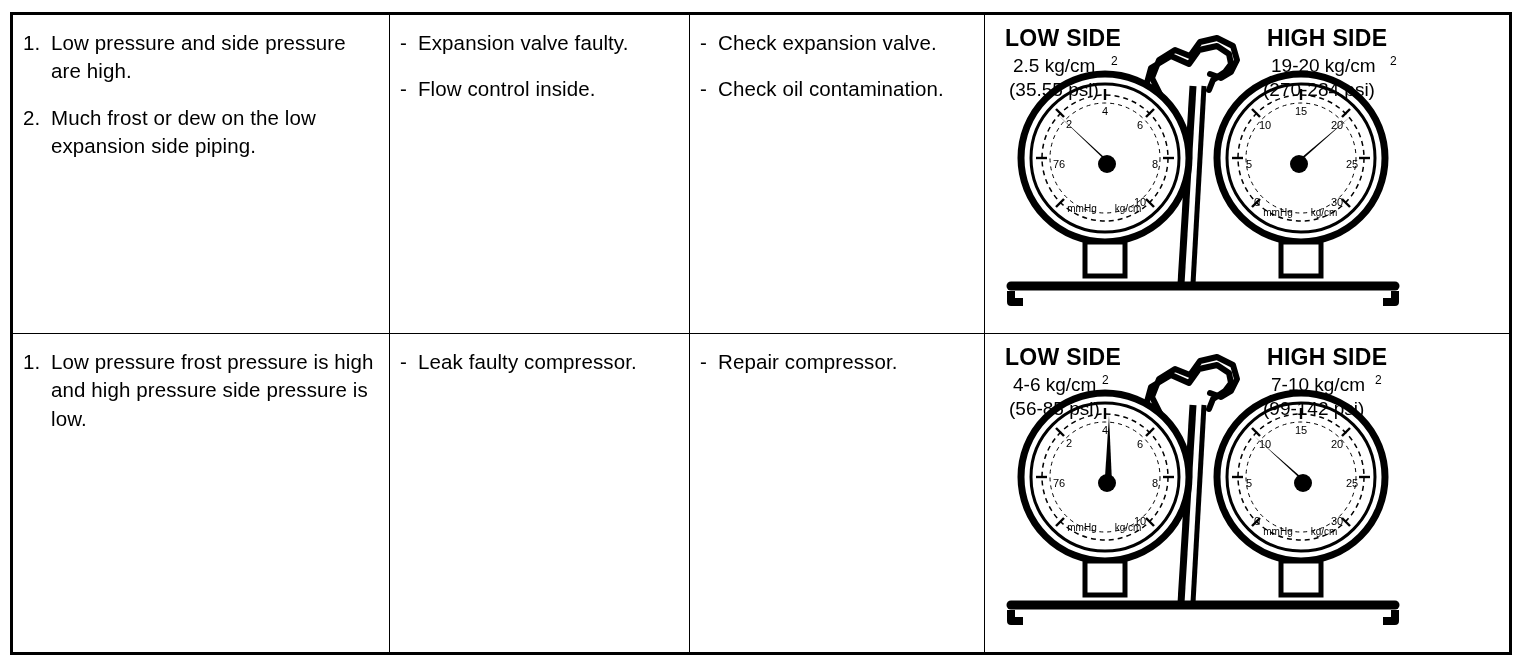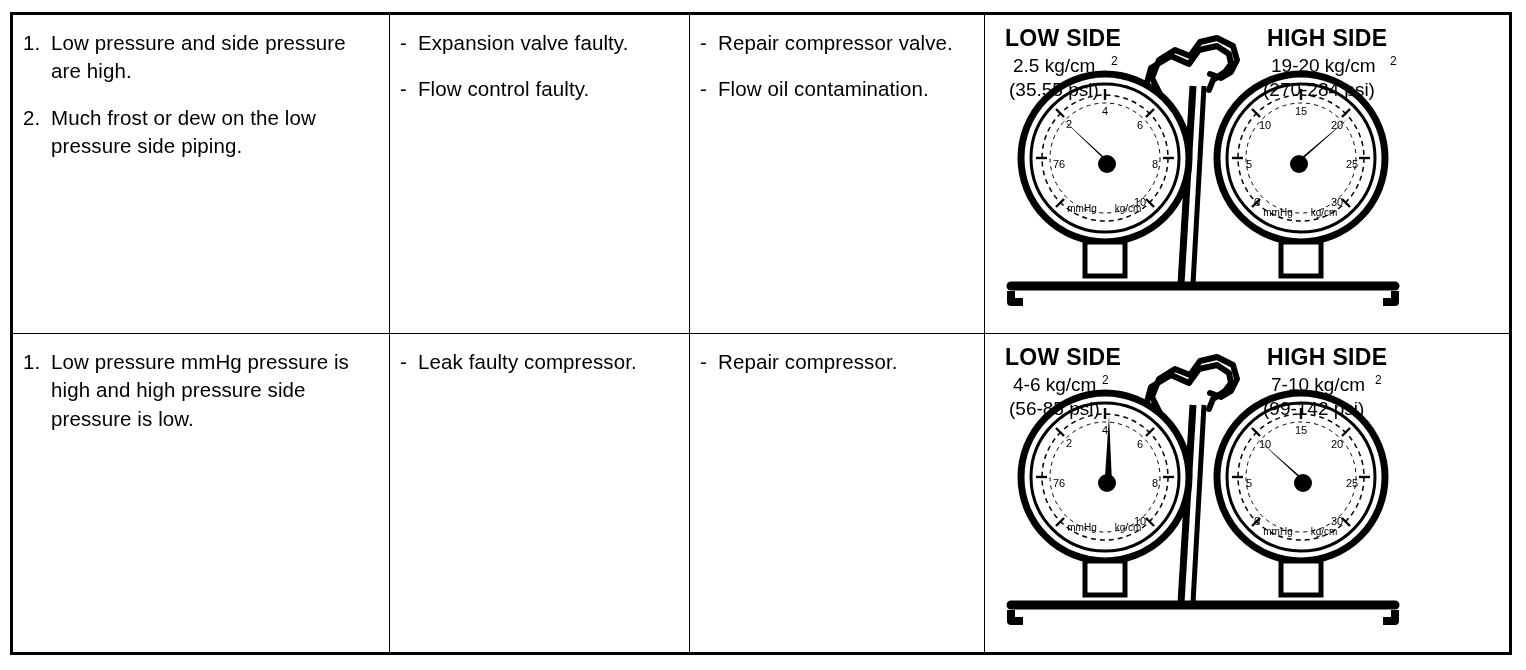--- a/index.html
+++ b/index.html
@@ -127,47 +127,47 @@
       <tr class="row-one">
 
         <td>
           <div class="cell-pad">
             <div class="item">
               <span class="item-marker num">1.</span>
               <span class="item-text">Low pressure and side pressure are high.</span>
             </div>
             <div class="item">
               <span class="item-marker num">2.</span>
-              <span class="item-text">Much frost or dew on the low pressure side piping.</span>
+              <span class="item-text">Much frost or dew on the low expansion side piping.</span>
             </div>
           </div>
         </td>
 
         <td>
           <div class="cell-pad">
             <div class="item">
               <span class="item-marker dash">-</span>
               <span class="item-text">Expansion valve faulty.</span>
             </div>
             <div class="item">
               <span class="item-marker dash">-</span>
-              <span class="item-text">Flow control faulty.</span>
-            </div>
-          </div>
-        </td>
-
-        <td>
-          <div class="cell-pad">
-            <div class="item">
-              <span class="item-marker dash">-</span>
-              <span class="item-text">Repair compressor valve.</span>
-            </div>
-            <div class="item">
-              <span class="item-marker dash">-</span>
-              <span class="item-text">Flow oil contamination.</span>
+              <span class="item-text">Flow control inside.</span>
+            </div>
+          </div>
+        </td>
+
+        <td>
+          <div class="cell-pad">
+            <div class="item">
+              <span class="item-marker dash">-</span>
+              <span class="item-text">Check expansion valve.</span>
+            </div>
+            <div class="item">
+              <span class="item-marker dash">-</span>
+              <span class="item-text">Check oil contamination.</span>
             </div>
           </div>
         </td>
 
         <td>
           <div class="gauge-cell-inner">
             <svg class="gauge-svg" viewBox="0 0 524 316" preserveAspectRatio="xMidYMid meet">
 
               <path d="M175 78 L167 62 L174 44 L190 34 L205 40 L215 26 L232 22 L248 30 L252 44 L246 56 L236 62 L225 58" fill="none" stroke="#000" stroke-width="6" stroke-linejoin="round" stroke-linecap="round"></path>
               <path d="M168 92 L160 74 L166 52 L186 40 L204 48 L214 34 L232 30 L244 38 L246 48 L240 56 L228 64 L224 74" fill="none" stroke="#000" stroke-width="6" stroke-linejoin="round" stroke-linecap="round"></path>
@@ -253,21 +253,21 @@
           </div>
         </td>
       </tr>
 
       <tr class="row-two">
 
         <td>
           <div class="cell-pad">
             <div class="item">
               <span class="item-marker num">1.</span>
-              <span class="item-text">Low pressure mmHg pressure is high and high pressure side pressure is low.</span>
+              <span class="item-text">Low pressure frost pressure is high and high pressure side pressure is low.</span>
             </div>
           </div>
         </td>
 
         <td>
           <div class="cell-pad">
             <div class="item">
               <span class="item-marker dash">-</span>
               <span class="item-text">Leak faulty compressor.</span>
             </div>

